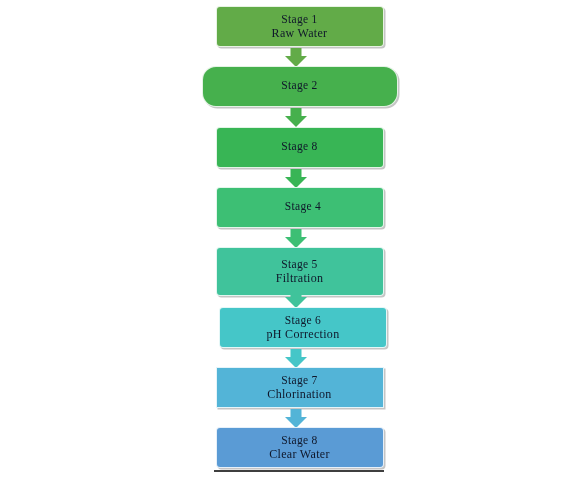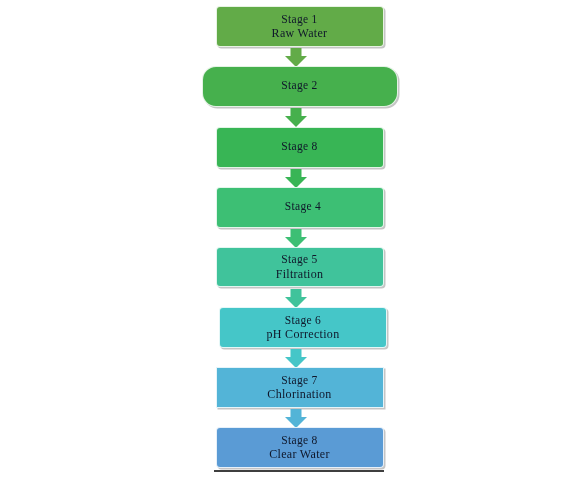--- a/index.html
+++ b/index.html
@@ -131,21 +131,21 @@
     <div class="stage-row" style="top: 187px; padding-left: 7px;">
       <div class="stage-box" style="width: 168px; height: 41px; background: rgb(61, 191, 116); border-radius: 4px; padding-left: 7px;">
         <div class="stage-title">Stage 4</div>
       </div>
     </div>
     <div class="arrow" style="top: 229px; left: 296px;">
       <div class="shaft" style="background: rgb(61, 191, 116);"></div>
       <div class="head" style="border-top: 11px solid rgb(61, 191, 116);"></div>
     </div>
     <div class="stage-row" style="top: 247px; padding-left: 7px;">
-      <div class="stage-box" style="width: 168px; height: 40px; background: rgb(64, 195, 155); border-radius: 4px;">
+      <div class="stage-box" style="width: 168px; height: 49px; background: rgb(64, 195, 155); border-radius: 4px;">
         <div class="stage-title">Stage 5</div>
         <div class="stage-sub">Filtration</div>
       </div>
     </div>
     <div class="arrow" style="top: 289px; left: 296px;">
       <div class="shaft" style="background: rgb(64, 195, 155);"></div>
       <div class="head" style="border-top: 11px solid rgb(64, 195, 155);"></div>
     </div>
     <div class="stage-row" style="top: 307px; padding-left: 7px;">
       <div class="stage-box" style="width: 168px; height: 41px; background: rgb(69, 198, 200); border-radius: 4px; margin-left: 7px;">

